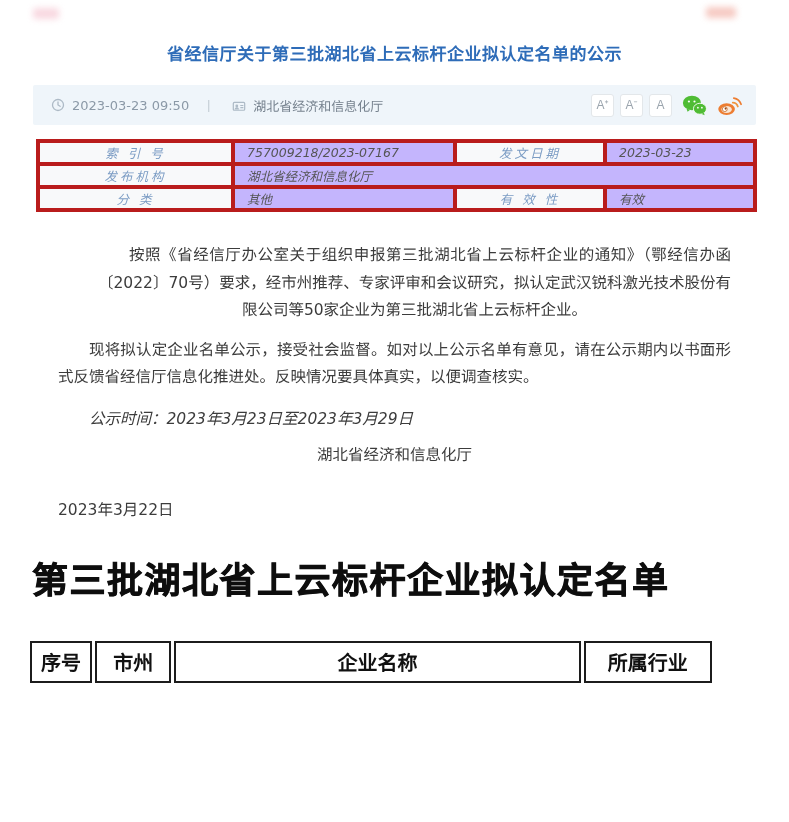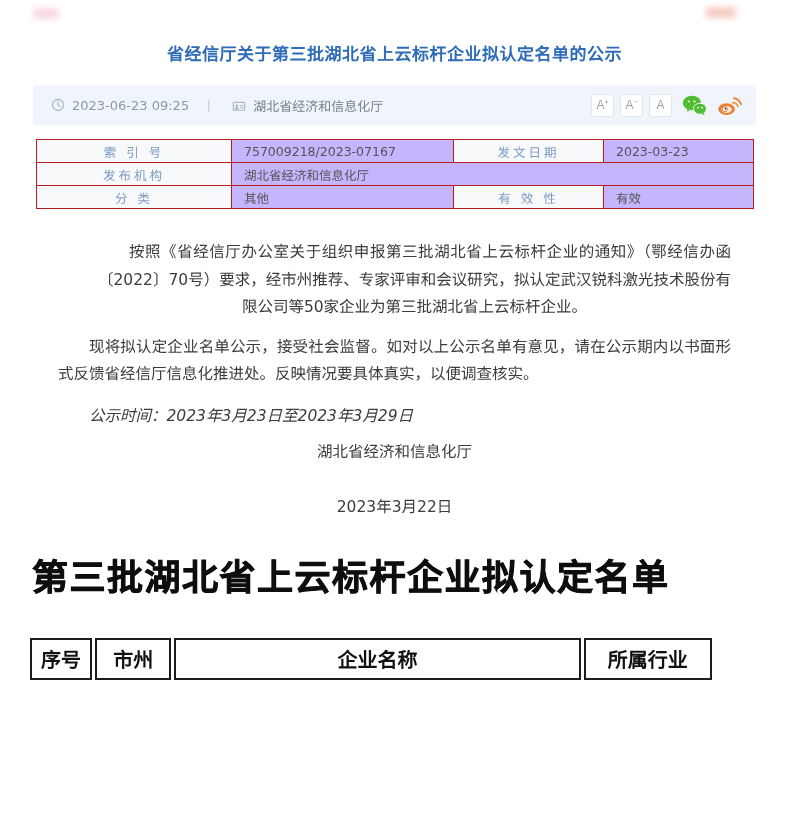--- a/index.html
+++ b/index.html
@@ -35,38 +35,38 @@
     color:#9aa4ad; font-size:12px; line-height:21px; text-align:center; cursor:pointer;
     font-family:"Liberation Sans",sans-serif;
   }
   .share-icon { display:inline-flex; margin-left:4px; cursor:pointer; }
 
   
   .info-table {
     margin:14px 36px 0; width:717px; border-collapse:collapse; table-layout:fixed;
     font-size:12.5px;
   }
-  .info-table td { border:1px solid #b91c1c; height:23px; vertical-align:middle; }
+  .info-table td { border:4px solid #b91c1c; height:23px; vertical-align:middle;font-style:italic; }
   .info-table td.lbl {
     background:#f8f9fa; color:#7b9cc4; text-align:center; letter-spacing:3px;
   }
   .info-table td.val { background:#c4b5fd; color:#555; padding-left:12px; letter-spacing:0; }
   .col1{width:195px;} .col2{width:222px;} .col3{width:150px;} .col4{width:150px;}
 
   
   .article { padding:30px 58px 0; font-size:15.5px; color:#3c3c3c; line-height:1.78; }
   .article p { text-indent:2em; }
   .p-first { text-align:justify; text-align-last:center; margin-bottom:12px;margin-left:40px; }
   .p-first::first-line {}
   .p-second { text-align:justify; margin-bottom:14px; }
   .line { text-indent:2em; margin:9px 0;font-style:italic; }
   .line-phone { margin-bottom:46px; }
   .line-attach { margin-bottom:50px; }
   .sig { text-align:center; text-indent:0; margin:0 0 27px; }
-  .sig-date { text-align:center; text-indent:0; margin-bottom:26px; }
+  .sig-date { text-align:left; text-indent:0; margin-bottom:26px; }
 
   
   .list-heading {
     text-align:left; color:#0e0e0e; font-size:36px; font-weight:900;
     letter-spacing:1.5px; margin:4px 0 34px;
     font-family:"DejaVu Sans","Liberation Sans",sans-serif;
     padding-left:32px;
     -webkit-text-stroke:.8px #0e0e0e;
   }
 
@@ -92,21 +92,21 @@
 <h1 class="doc-title">省经信厅关于第三批湖北省上云标杆企业拟认定名单的公示</h1>
 
 <div class="meta-bar">
   <div class="meta-left">
     <span class="share-icon" style="cursor:default">
       <svg width="14" height="14" viewBox="0 0 16 16">
           <circle cx="8" cy="8" r="6.3" fill="none" stroke="#adbac6" stroke-width="1.5"></circle>
           <path d="M8 4.6 V8 l2.4 1.5" fill="none" stroke="#adbac6" stroke-width="1.5" stroke-linecap="round"></path>
         </svg>
     </span>
-    <span class="meta-time">2023-06-23 09:25</span>
+    <span class="meta-time">2023-03-23 09:50</span>
     <span class="meta-sep">丨</span>
     <span class="share-icon" style="cursor:default">
       <svg width="14" height="14" viewBox="0 0 16 16">
           <rect x="1.5" y="5" width="13" height="9" rx="1.2" fill="none" stroke="#adbac6" stroke-width="1.4"></rect>
           <circle cx="5.5" cy="9" r="1.6" fill="#adbac6"></circle>
           <path d="M3 13c.4-1.6 1.3-2.3 2.5-2.3S7.6 11.4 8 13" fill="#adbac6"></path>
           <path d="M9.5 8.5h3.5 M9.5 11h3.5" stroke="#adbac6" stroke-width="1.2"></path>
         </svg>
     </span>
     <span class="meta-source">湖北省经济和信息化厅</span>

